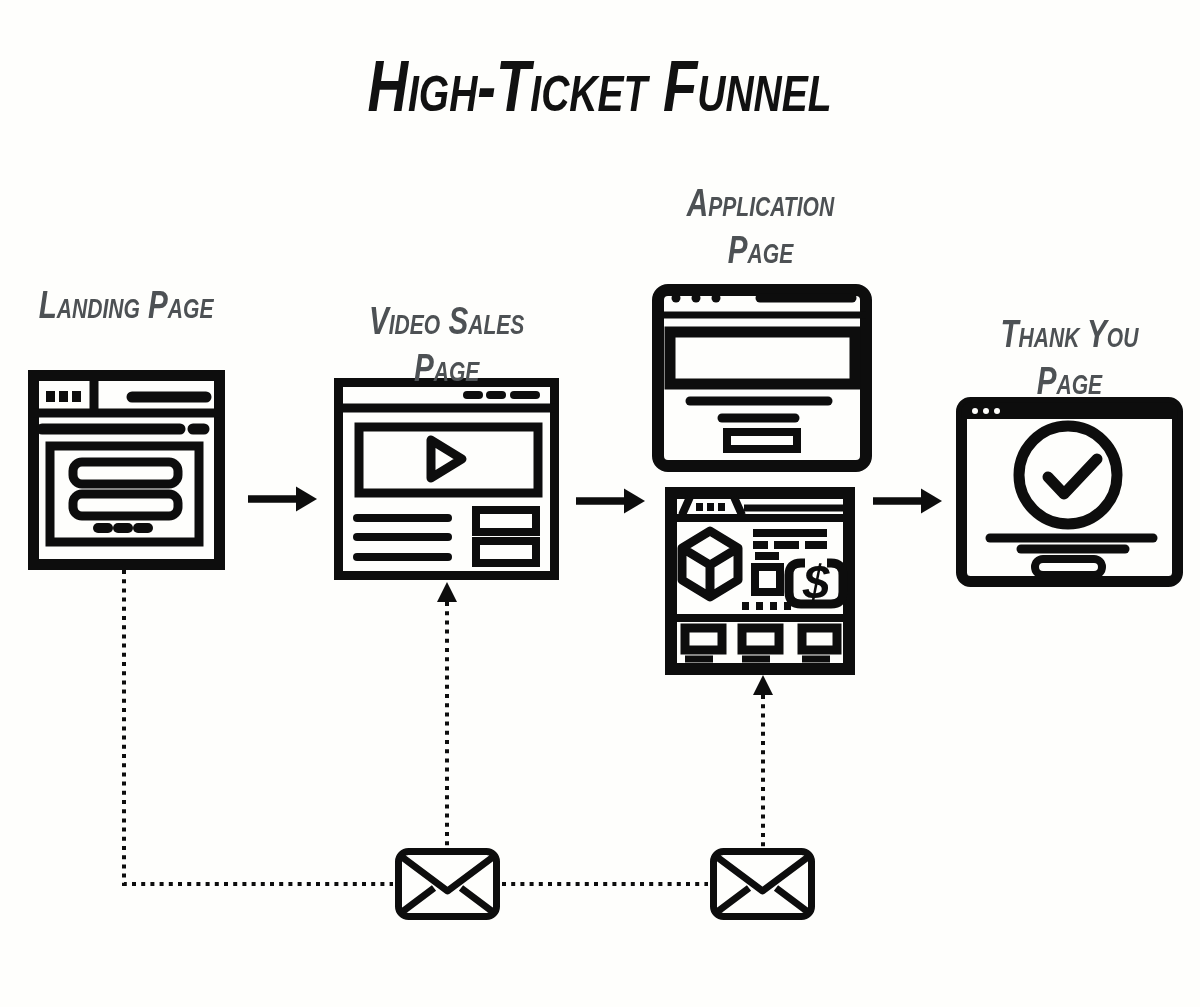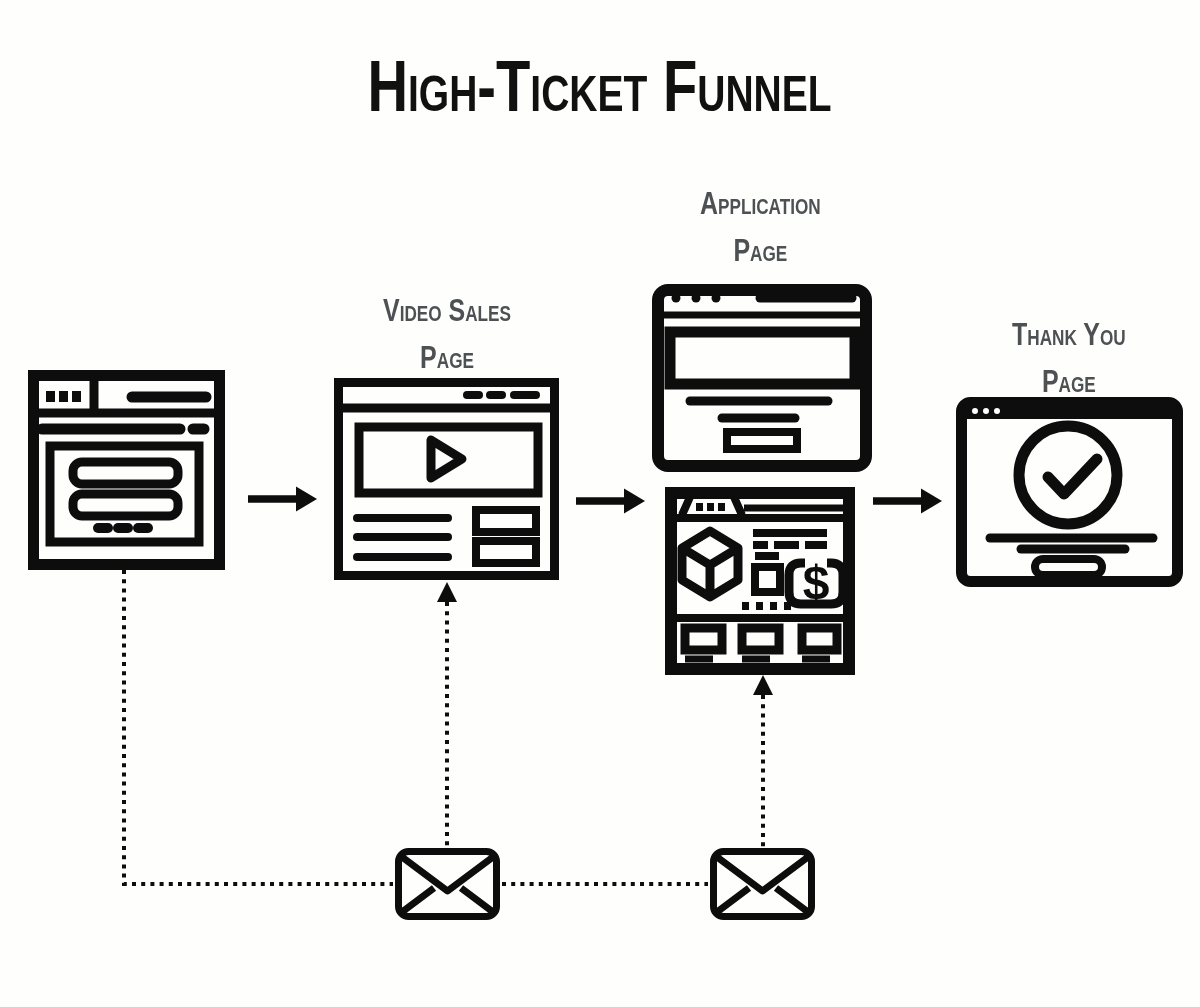--- a/index.html
+++ b/index.html
@@ -1,23 +1,23 @@
 <!DOCTYPE html>
 <html><head>
 <meta charset="utf-8">
 <style>
   html,body{margin:0;padding:0;}
   body{background:#fefefc;font-family:"Liberation Sans",sans-serif;}
-  .canvas{position:relative;width:1200px;height:1007px;background:#fefefc;overflow:hidden;}
+  .canvas{position:relative;width:1200px;height:1007px;background:#fefefc;overflow:hidden;font-style:italic;}
   .cond{display:inline-block;transform:scaleX(.78);transform-origin:50% 50%;
         font-variant-caps:small-caps;font-weight:700;white-space:nowrap;}
   .title{position:absolute;top:44px;left:0;width:1200px;text-align:center;
          font-size:72px;line-height:84px;color:#111;}
   .node-label{position:absolute;width:240px;text-align:center;color:#4d5154;
-              font-size:32px;line-height:47px;z-index:2;}
+              font-size:38px;line-height:47px;z-index:2;}
   .node-label .cond > span{display:block;}
   .icon-wrap{position:absolute;z-index:1;line-height:0;}
   .arrow{position:absolute;z-index:1;line-height:0;}
   .overlay{position:absolute;left:0;top:0;z-index:0;}
   svg{display:block;}
 </style>
 </head>
 <body>
 
 <div class="canvas">
@@ -32,21 +32,27 @@
     <g fill="#0d0d0d" stroke="none">
       <polygon points="447,582 437,602 457,602"></polygon>
       <polygon points="763,675 753,695 773,695"></polygon>
     </g>
   </svg>
 
   <div class="title">
     <span class="cond">High-Ticket Funnel</span>
   </div>
 
-  <div class="node-label" style="left:327px;top:287px;">
+  <div class="node-label" style="left:6px;top:282px;">
+    <span class="cond">
+      <span>Landing Page</span>
+      <span></span>
+    </span>
+  </div>
+  <div class="node-label" style="left:327px;top:298px;">
     <span class="cond">
       <span>Video Sales</span>
       <span>Page</span>
     </span>
   </div>
   <div class="node-label" style="left:640px;top:180px;">
     <span class="cond">
       <span>Application</span>
       <span>Page</span>
     </span>

